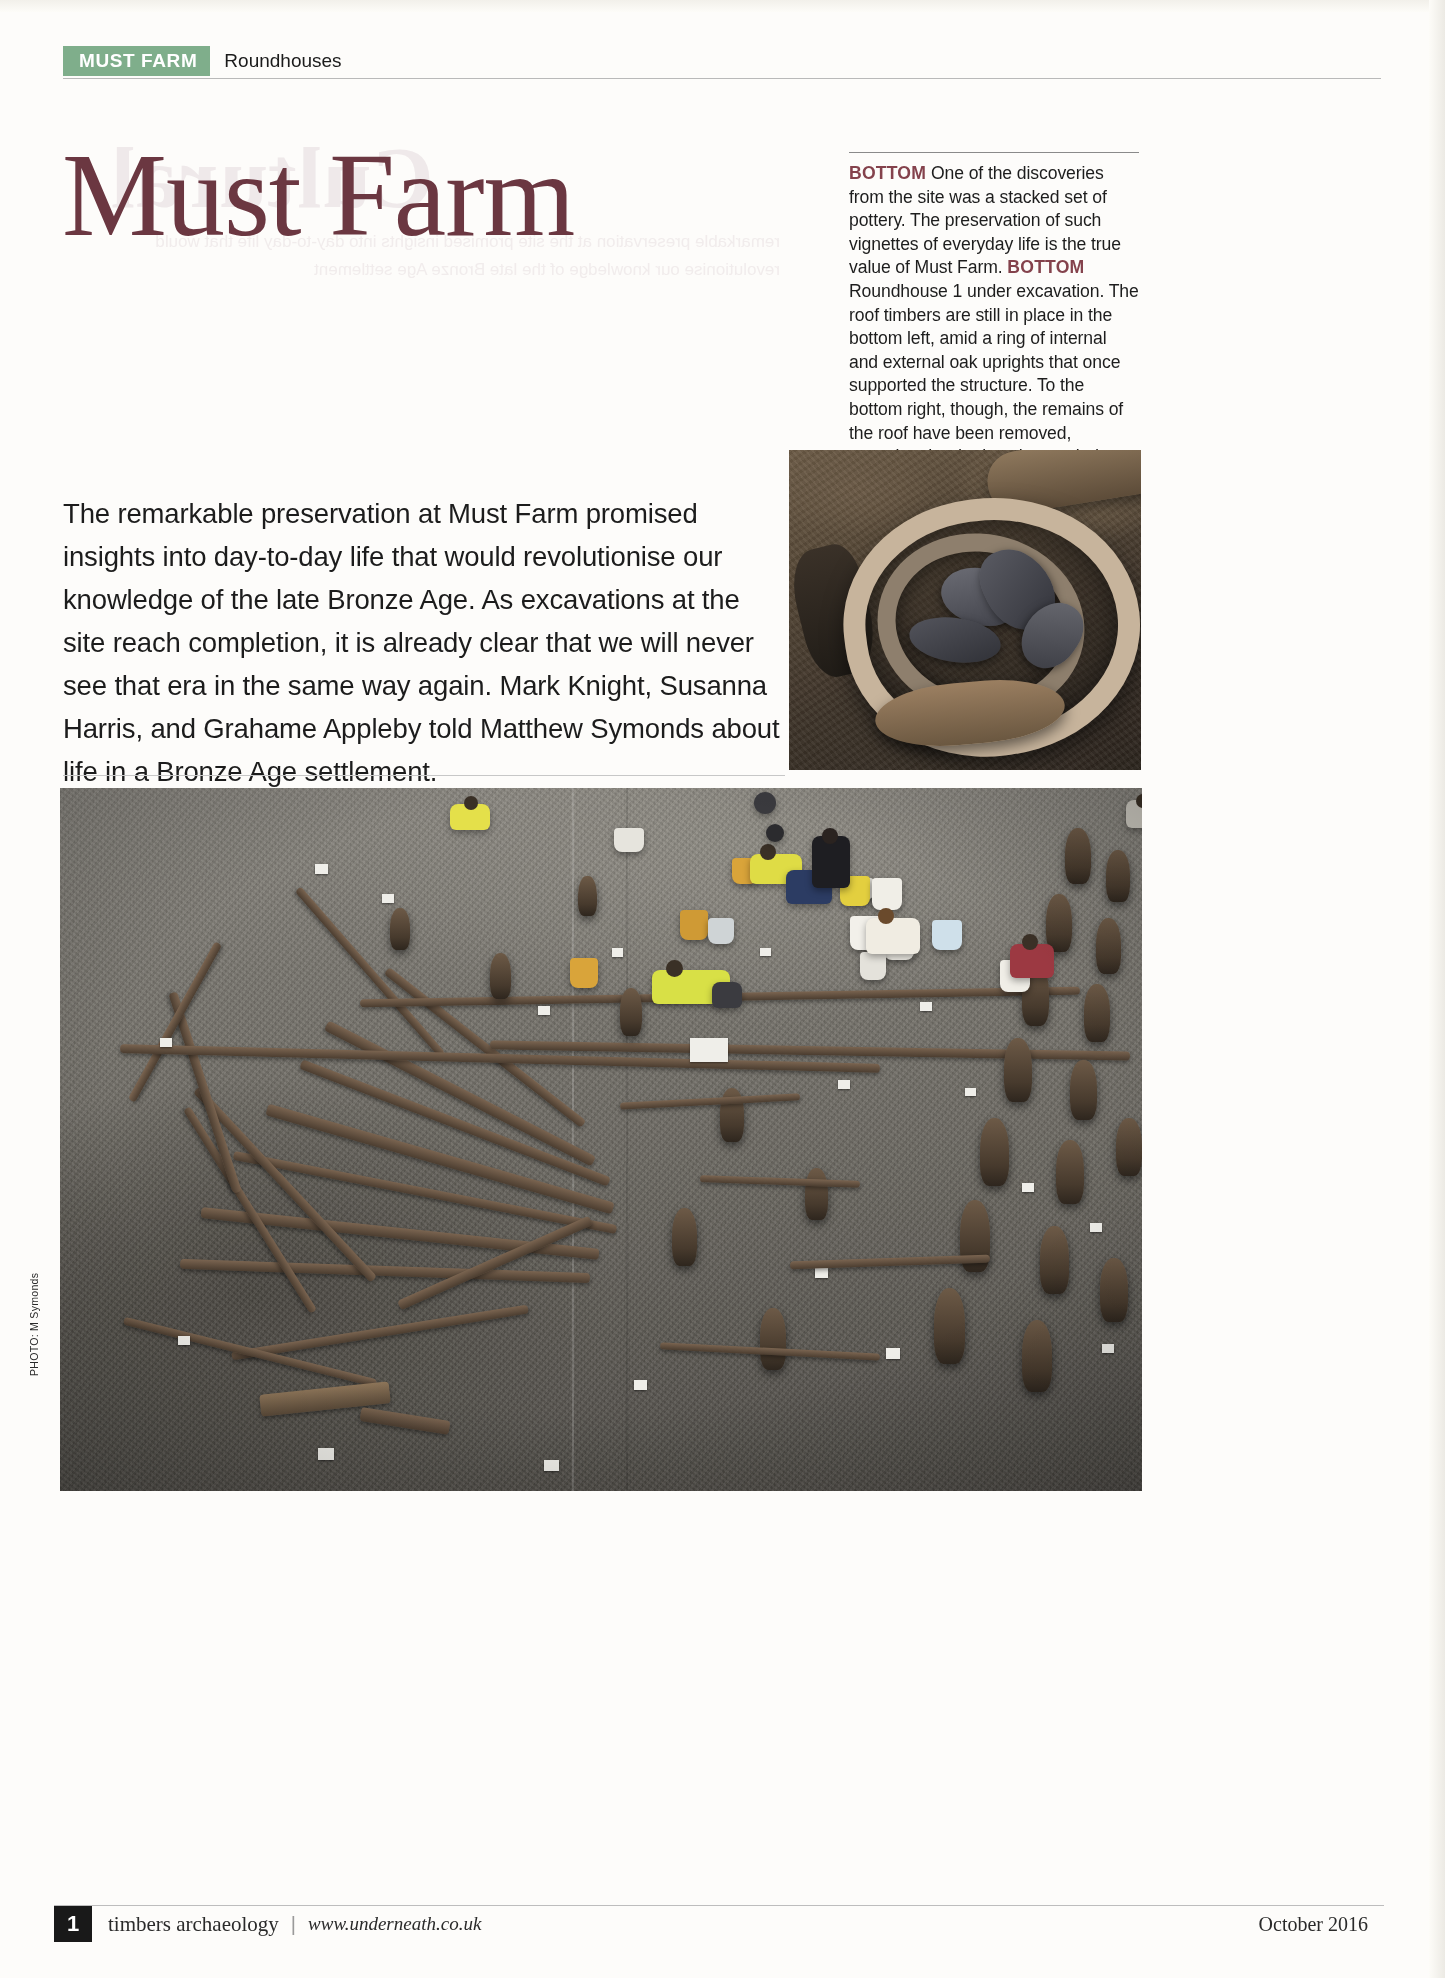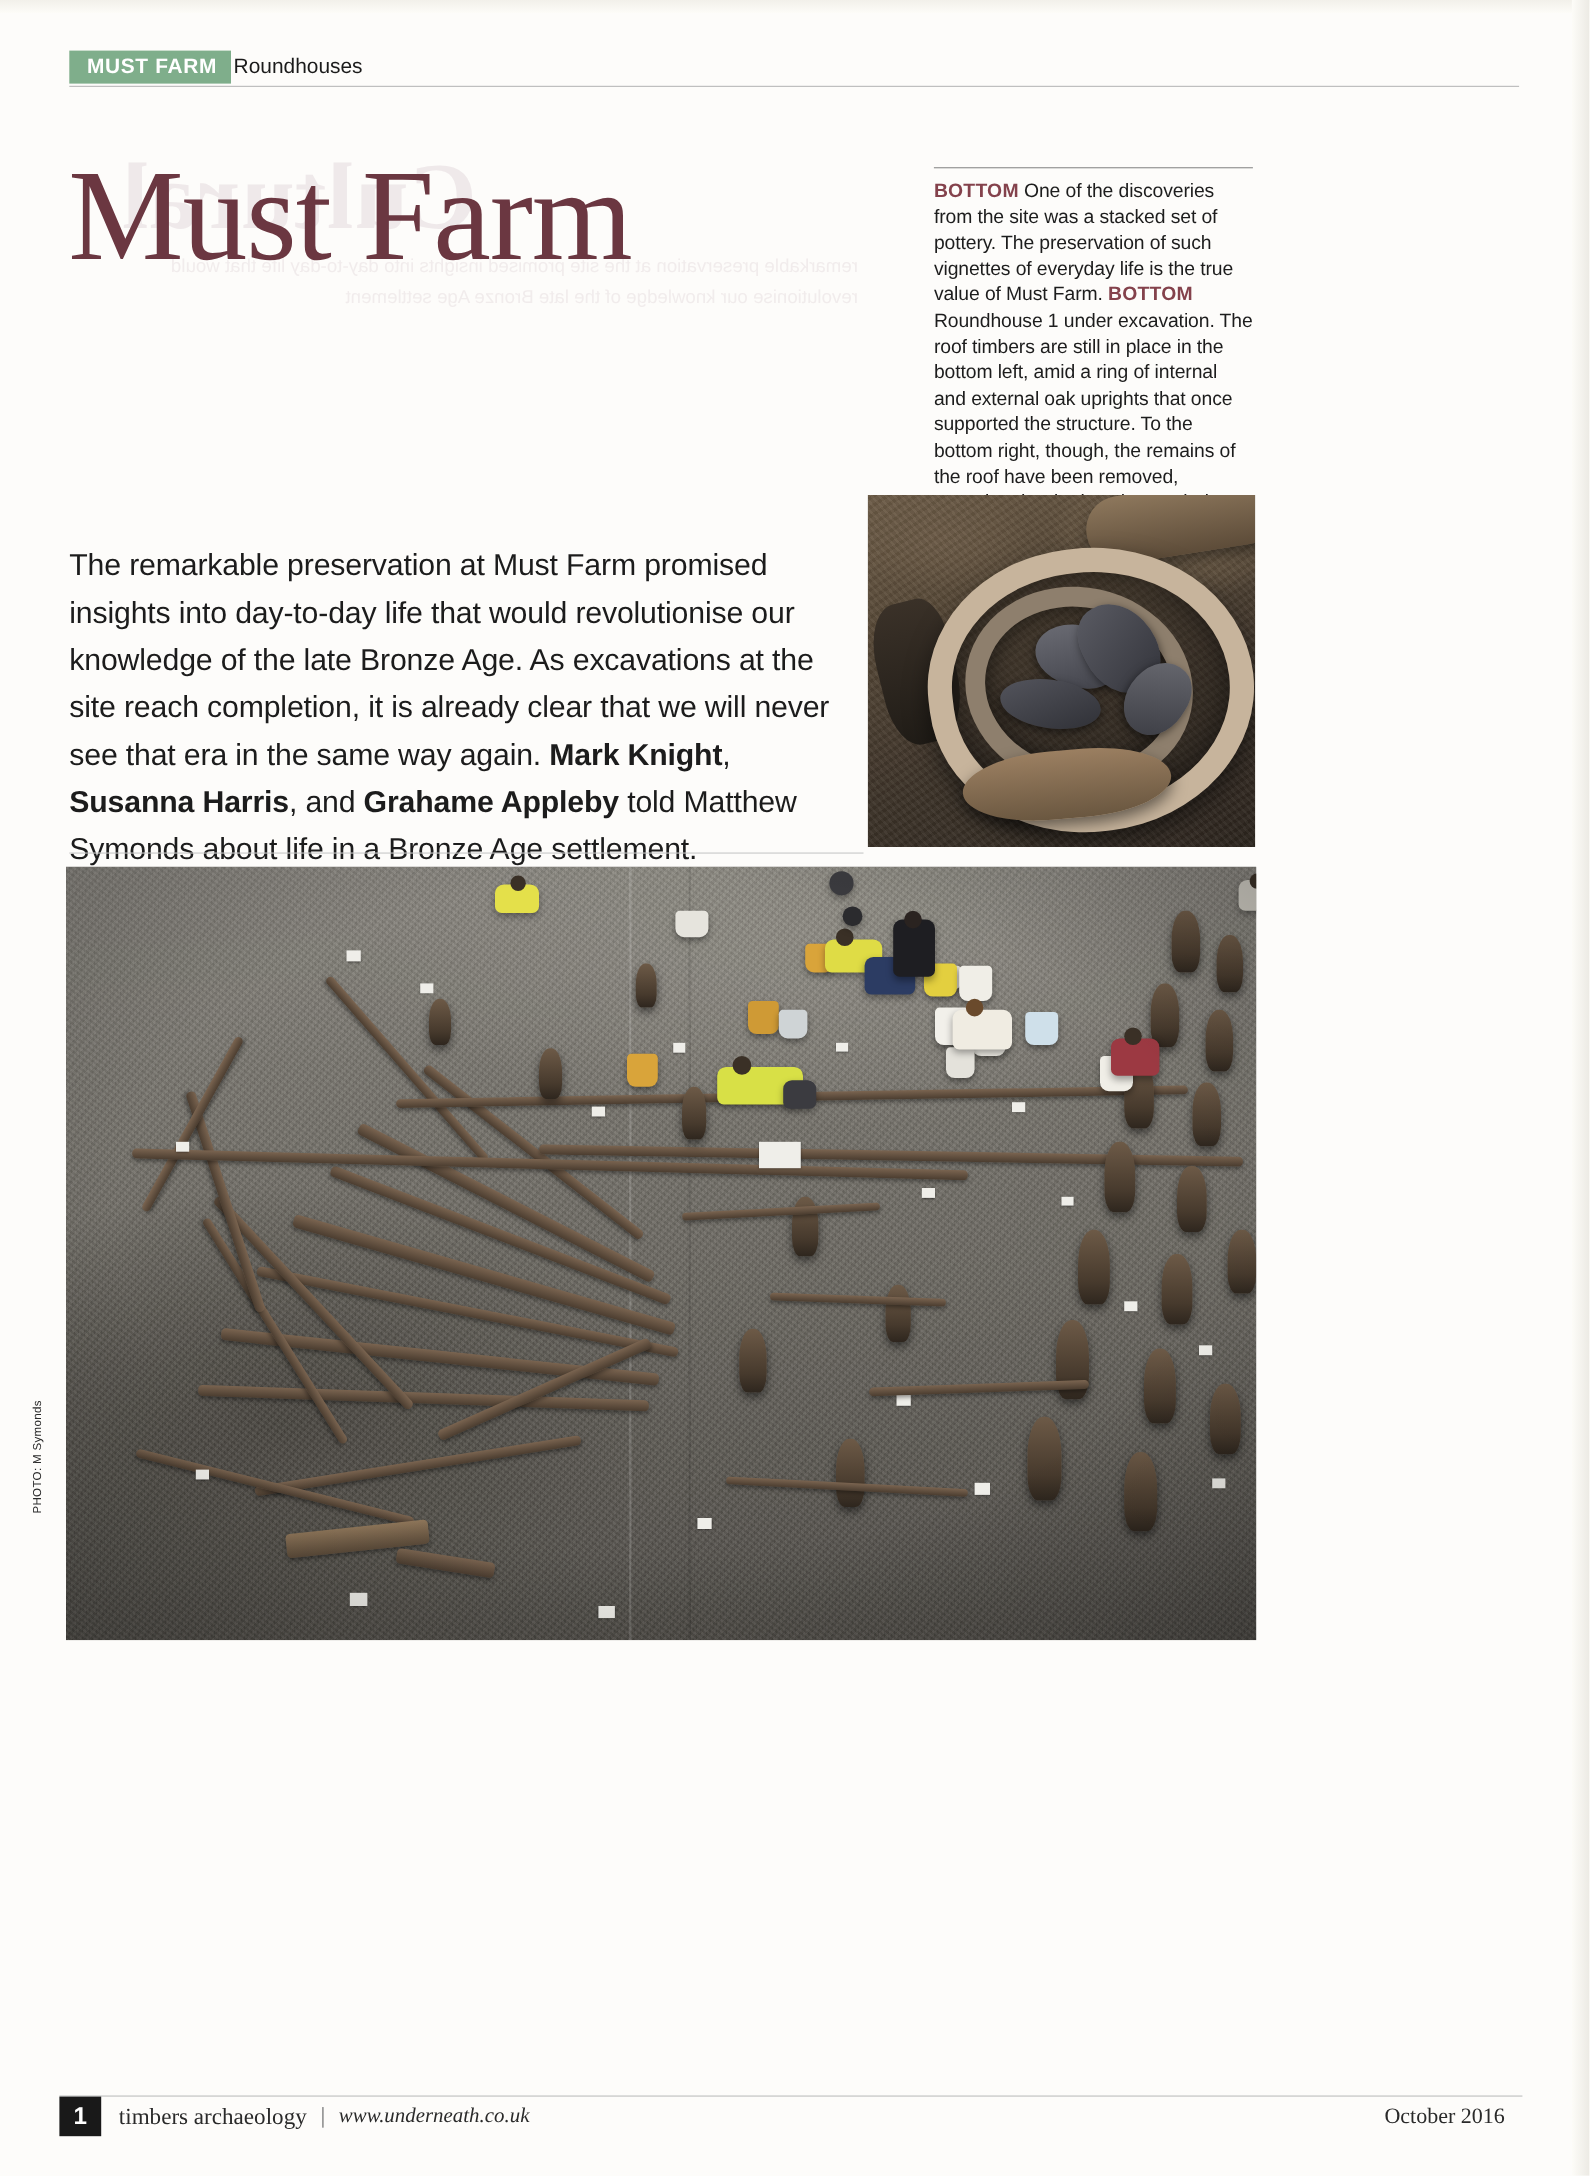--- a/index.html
+++ b/index.html
@@ -38,21 +38,21 @@
     font-size:19px;
     font-weight:bold;
     letter-spacing:.6px;
     padding:0 13px 0 16px;
     display:flex;align-items:center;
     height:30px;
   }
   .runhead-section{
     color:#1b1b1b;
     font-size:19px;
-    padding-left:2px;
+    padding-left:14px;
     display:flex;align-items:center;
     height:30px;
   }
 
   
   .ghost{
     position:absolute;
     color:#efe9ea;
     pointer-events:none;
     user-select:none;
@@ -96,21 +96,21 @@
   }
 
   
   .standfirst{
     position:absolute;left:63px;top:492px;width:722px;
     font-size:27.5px;
     line-height:43px;
     color:#1c1c1c;
     letter-spacing:-.15px;
   }
-  .standfirst b{font-weight:bold;}
+  .standfirst b{font-weight:normal;}
 
   .standfirst-rule{
     position:absolute;left:63px;top:775px;width:722px;
     border-top:1px solid #c7c7c7;
   }
 
   
   .capcol{
     position:absolute;left:849px;top:152px;width:290px;
   }

